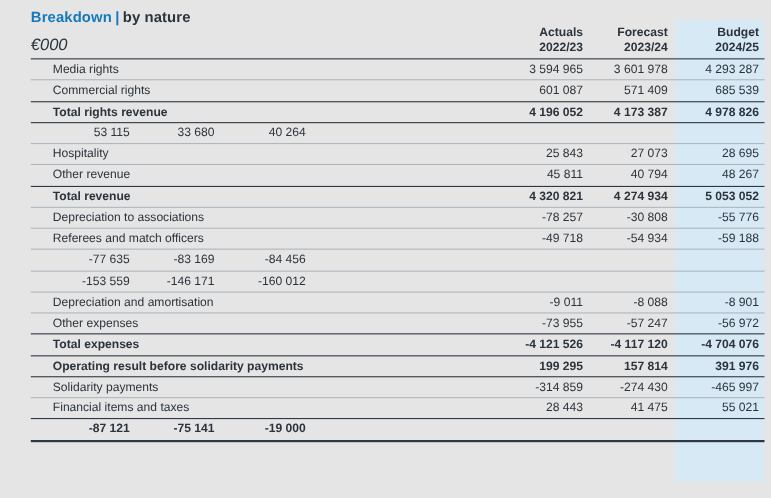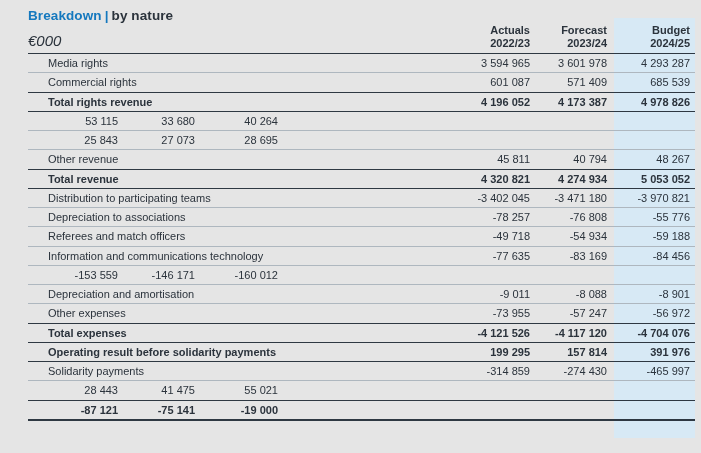--- a/index.html
+++ b/index.html
@@ -96,56 +96,50 @@
         <div class="cell num n1">4 196 052</div>
         <div class="cell num n2">4 173 387</div>
         <div class="cell num n3">4 978 826</div>
       </div>
       <div class="row dark-top">
         <div class="cell num n1">53 115</div>
         <div class="cell num n2">33 680</div>
         <div class="cell num n3">40 264</div>
       </div>
       <div class="row light-top">
+        <div class="cell label">Hospitality</div>
         <div class="cell num n1">25 843</div>
         <div class="cell num n2">27 073</div>
         <div class="cell num n3">28 695</div>
       </div>
       <div class="row light-top">
         <div class="cell label">Other revenue</div>
         <div class="cell num n1">45 811</div>
         <div class="cell num n2">40 794</div>
         <div class="cell num n3">48 267</div>
       </div>
       <div class="row dark-top bold">
         <div class="cell label">Total revenue</div>
         <div class="cell num n1">4 320 821</div>
         <div class="cell num n2">4 274 934</div>
         <div class="cell num n3">5 053 052</div>
       </div>
-      <div class="row dark-top">
-        <div class="cell label">Distribution to participating teams</div>
-        <div class="cell num n1">-3 402 045</div>
-        <div class="cell num n2">-3 471 180</div>
-        <div class="cell num n3">-3 970 821</div>
-      </div>
       <div class="row light-top">
         <div class="cell label">Depreciation to associations</div>
         <div class="cell num n1">-78 257</div>
-        <div class="cell num n2">-76 808</div>
+        <div class="cell num n2">-30 808</div>
         <div class="cell num n3">-55 776</div>
       </div>
       <div class="row light-top">
         <div class="cell label">Referees and match officers</div>
         <div class="cell num n1">-49 718</div>
         <div class="cell num n2">-54 934</div>
         <div class="cell num n3">-59 188</div>
       </div>
       <div class="row light-top">
-        <div class="cell label">Information and communications technology</div>
         <div class="cell num n1">-77 635</div>
         <div class="cell num n2">-83 169</div>
         <div class="cell num n3">-84 456</div>
       </div>
       <div class="row light-top">
         <div class="cell num n1">-153 559</div>
         <div class="cell num n2">-146 171</div>
         <div class="cell num n3">-160 012</div>
       </div>
       <div class="row light-top">
@@ -172,20 +166,21 @@
         <div class="cell num n2">157 814</div>
         <div class="cell num n3">391 976</div>
       </div>
       <div class="row dark-top">
         <div class="cell label">Solidarity payments</div>
         <div class="cell num n1">-314 859</div>
         <div class="cell num n2">-274 430</div>
         <div class="cell num n3">-465 997</div>
       </div>
       <div class="row light-top">
+        <div class="cell label">Financial items and taxes</div>
         <div class="cell num n1">28 443</div>
         <div class="cell num n2">41 475</div>
         <div class="cell num n3">55 021</div>
       </div>
       <div class="row dark-top bold">
         <div class="cell num n1">-87 121</div>
         <div class="cell num n2">-75 141</div>
         <div class="cell num n3">-19 000</div>
       </div>
     </div>

